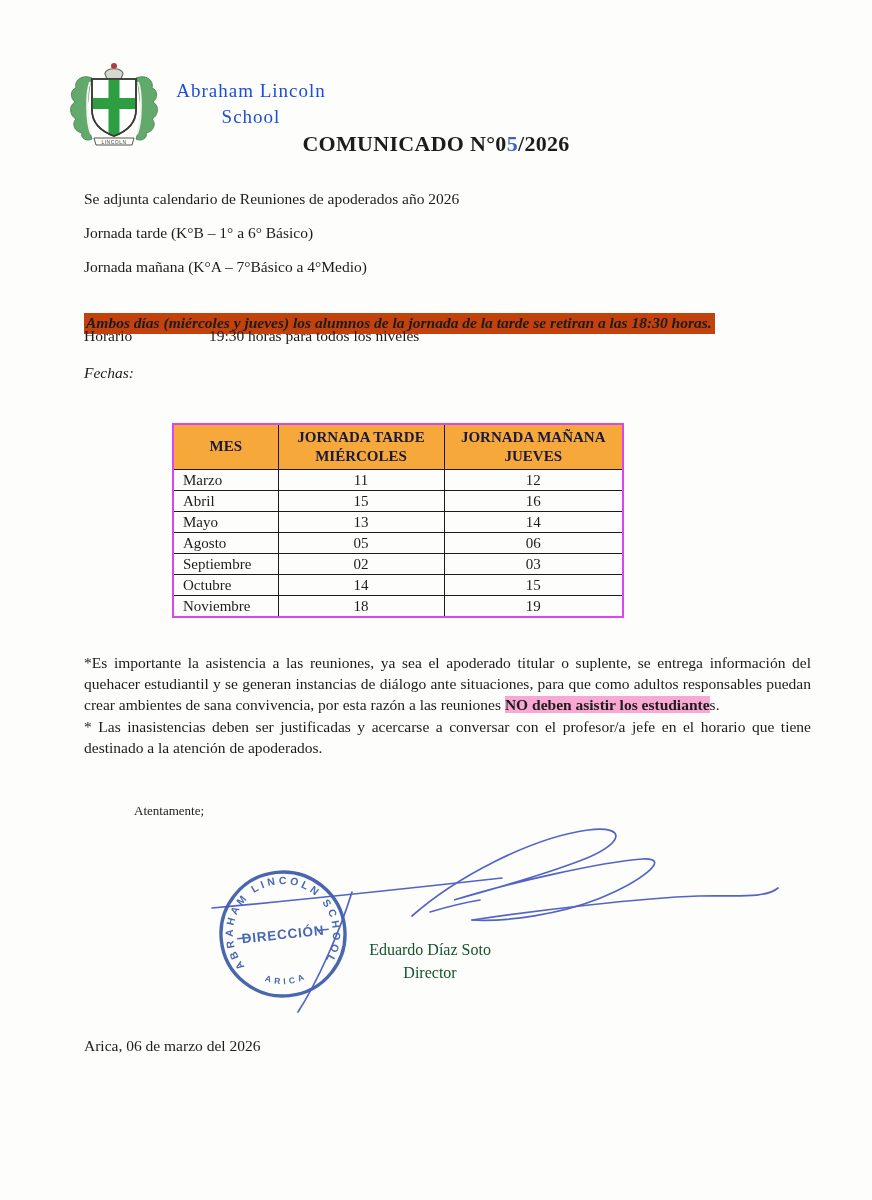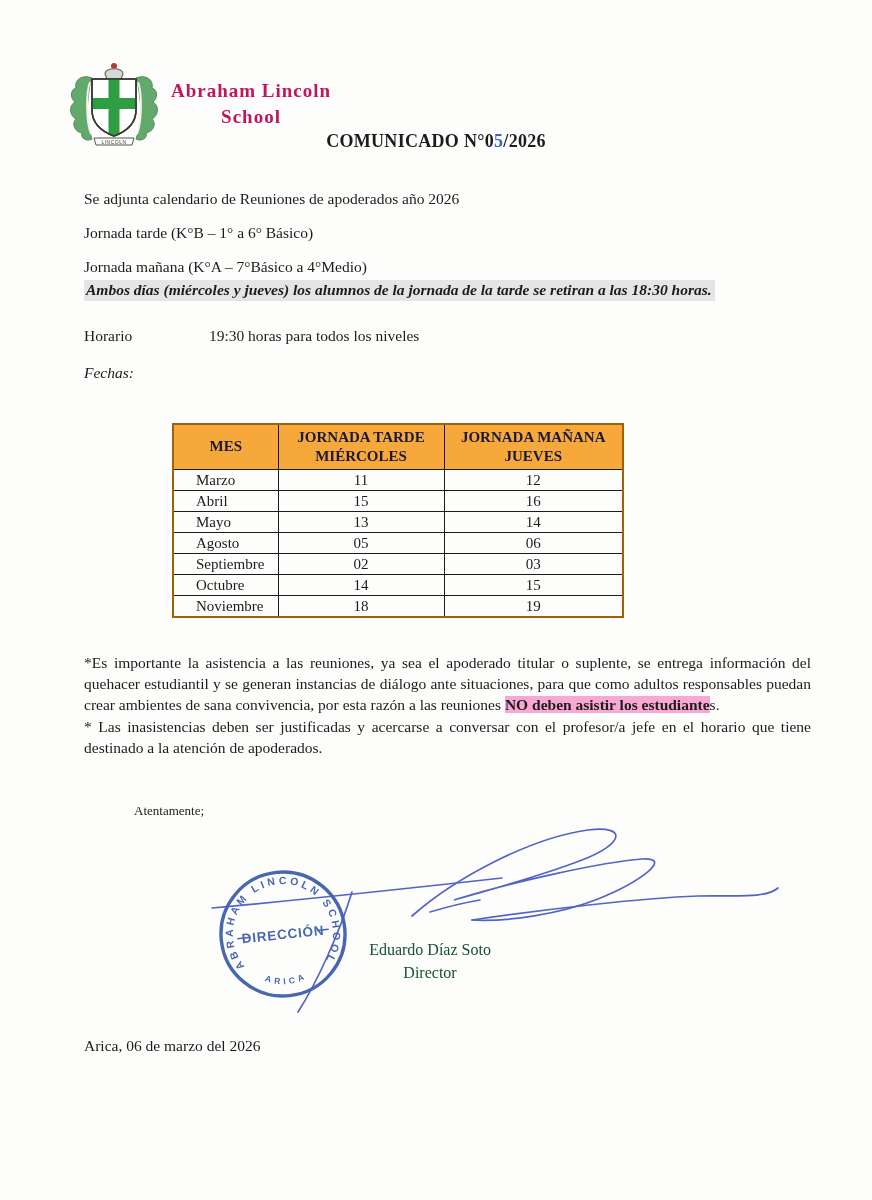--- a/index.html
+++ b/index.html
@@ -10,58 +10,58 @@
     background:#fdfdfc;
     font-family:"Liberation Serif", serif;
     color:#1c1c1c;
     overflow:hidden;
   }
   .abs{position:absolute;}
 
   
   .school-name{
     left:166px;top:78px;
-    color:#be185d;
-    font-weight:bold;
+    color:#1d4ed8;
+    font-weight:normal;
     font-size:19px;
     letter-spacing:1px;
     line-height:1.35;
     text-align:center;
     width:170px;
   }
   .doc-title{
     left:0;top:131px;width:100%;
     text-align:center;
     font-weight:bold;
-    font-size:18px;
+    font-size:22px;
     letter-spacing:.3px;
   }
   .blue-digit{color:#3c63c3;}
 
   
   .bodyline{left:84px;font-size:15.5px;}
   .intro{top:190px;}
   .jt{top:224px;}
   .jm{top:258px;}
   .highlight-line{
-    left:84px;top:280px;
+    left:84px;top:313px;
     font-size:15.5px;
     font-weight:bold;font-style:italic;
-    background:#e5e5e5;
+    background:#c2410c;
     padding:1px 3px 2px 2px;
   }
   .horario-row{left:84px;top:327px;font-size:15.5px;}
   .horario-row .lab{display:inline-block;width:121px;}
   .fechas{top:364px;font-style:italic;}
 
   
   .cal-table-wrap{left:172px;top:423px;}
   table.cal{
     border-collapse:collapse;
-    border:2px solid #a16207;
+    border:2px solid #d946ef;
     table-layout:fixed;
   }
   table.cal th, table.cal td{
     border:1px solid #1b1b1b;
     font-size:15px;
     padding:0 6px;
   }
   table.cal th{
     background:#f6a83b;
     color:#19193a;
@@ -69,21 +69,21 @@
     height:44px;
     line-height:1.3;
     text-align:center;
     vertical-align:middle;
   }
   table.cal td{
     height:20px;
     text-align:center;
     background:#fdfdfc;
   }
-  table.cal td.col-mes{text-align:left;padding-left:22px;}
+  table.cal td.col-mes{text-align:left;padding-left:9px;}
   .w-mes{width:105px;} .w-mier{width:166px;} .w-jue{width:179px;}
   .th-line{display:block;}
   .th-line:empty{display:none;}
 
   
   .notes{
     left:84px;top:652px;width:727px;
     font-size:15.5px;
     line-height:1.37;
     text-align:justify;

